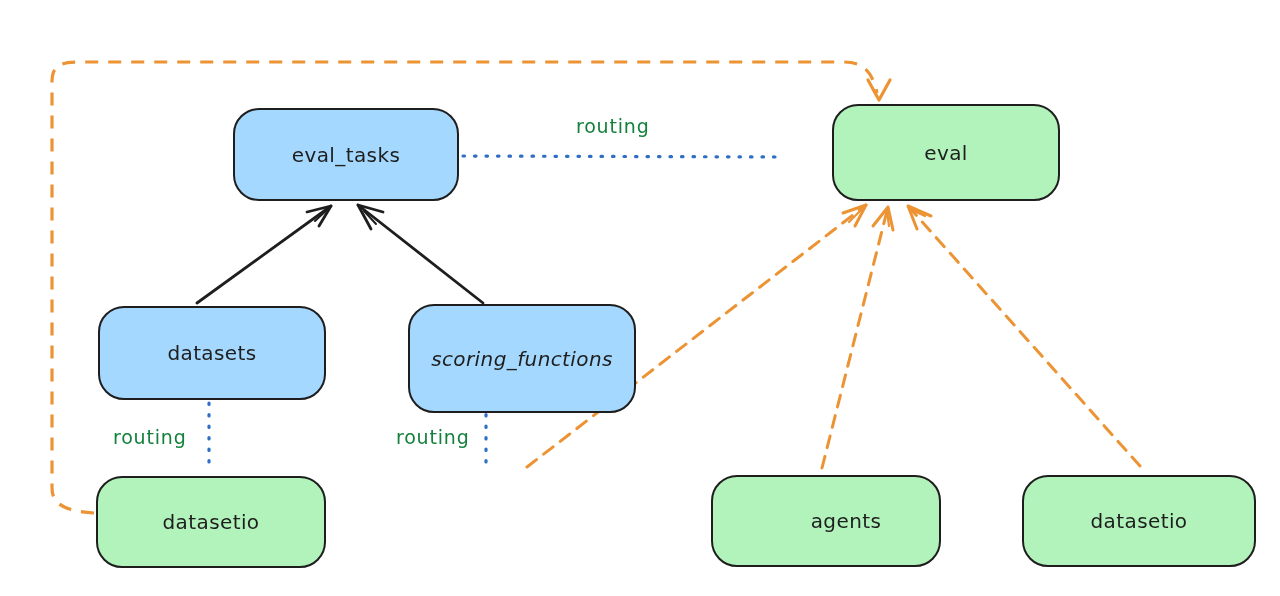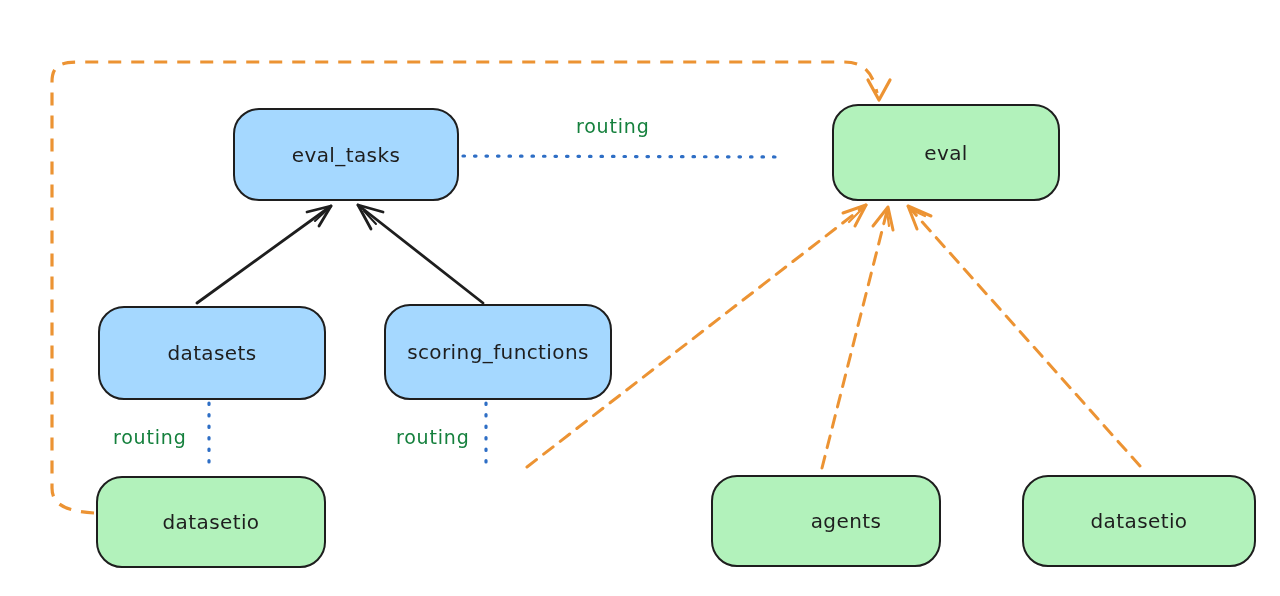--- a/index.html
+++ b/index.html
@@ -33,21 +33,21 @@
     font-size: 20px;
     letter-spacing: 0.4px;
     z-index: 2;
   }
   .node--blue  { background: #a5d8ff; }
   .node--green { background: #b2f2bb; }
 
   .n-eval-tasks        { left: 233px; top: 108px; width: 226px; height: 93px; justify-content: center; }
   .n-eval              { left: 832px; top: 104px; width: 228px; height: 97px; }
   .n-datasets          { left:  98px; top: 306px; width: 228px; height: 94px; align-items: center; }
-  .n-scoring-functions { left: 384px; top: 304px; width: 228px; height: 96px; }
+  .n-scoring-functions { left: 408px; top: 304px; width: 228px; height: 109px; font-style: italic; }
   .n-datasetio         { left:  96px; top: 476px; width: 230px; height: 92px; }
   .n-scoring           { left: 384px; top: 475px; width: 232px; height: 92px; }
   .n-agents            { left: 711px; top: 475px; width: 230px; height: 92px; padding-left: 40px; }
   .n-inference         { left: 1022px; top: 475px; width: 234px; height: 92px; }
 
   .edge-label {
     position: absolute;
     color: #15803d;
     font-size: 19px;
     font-weight: normal;

